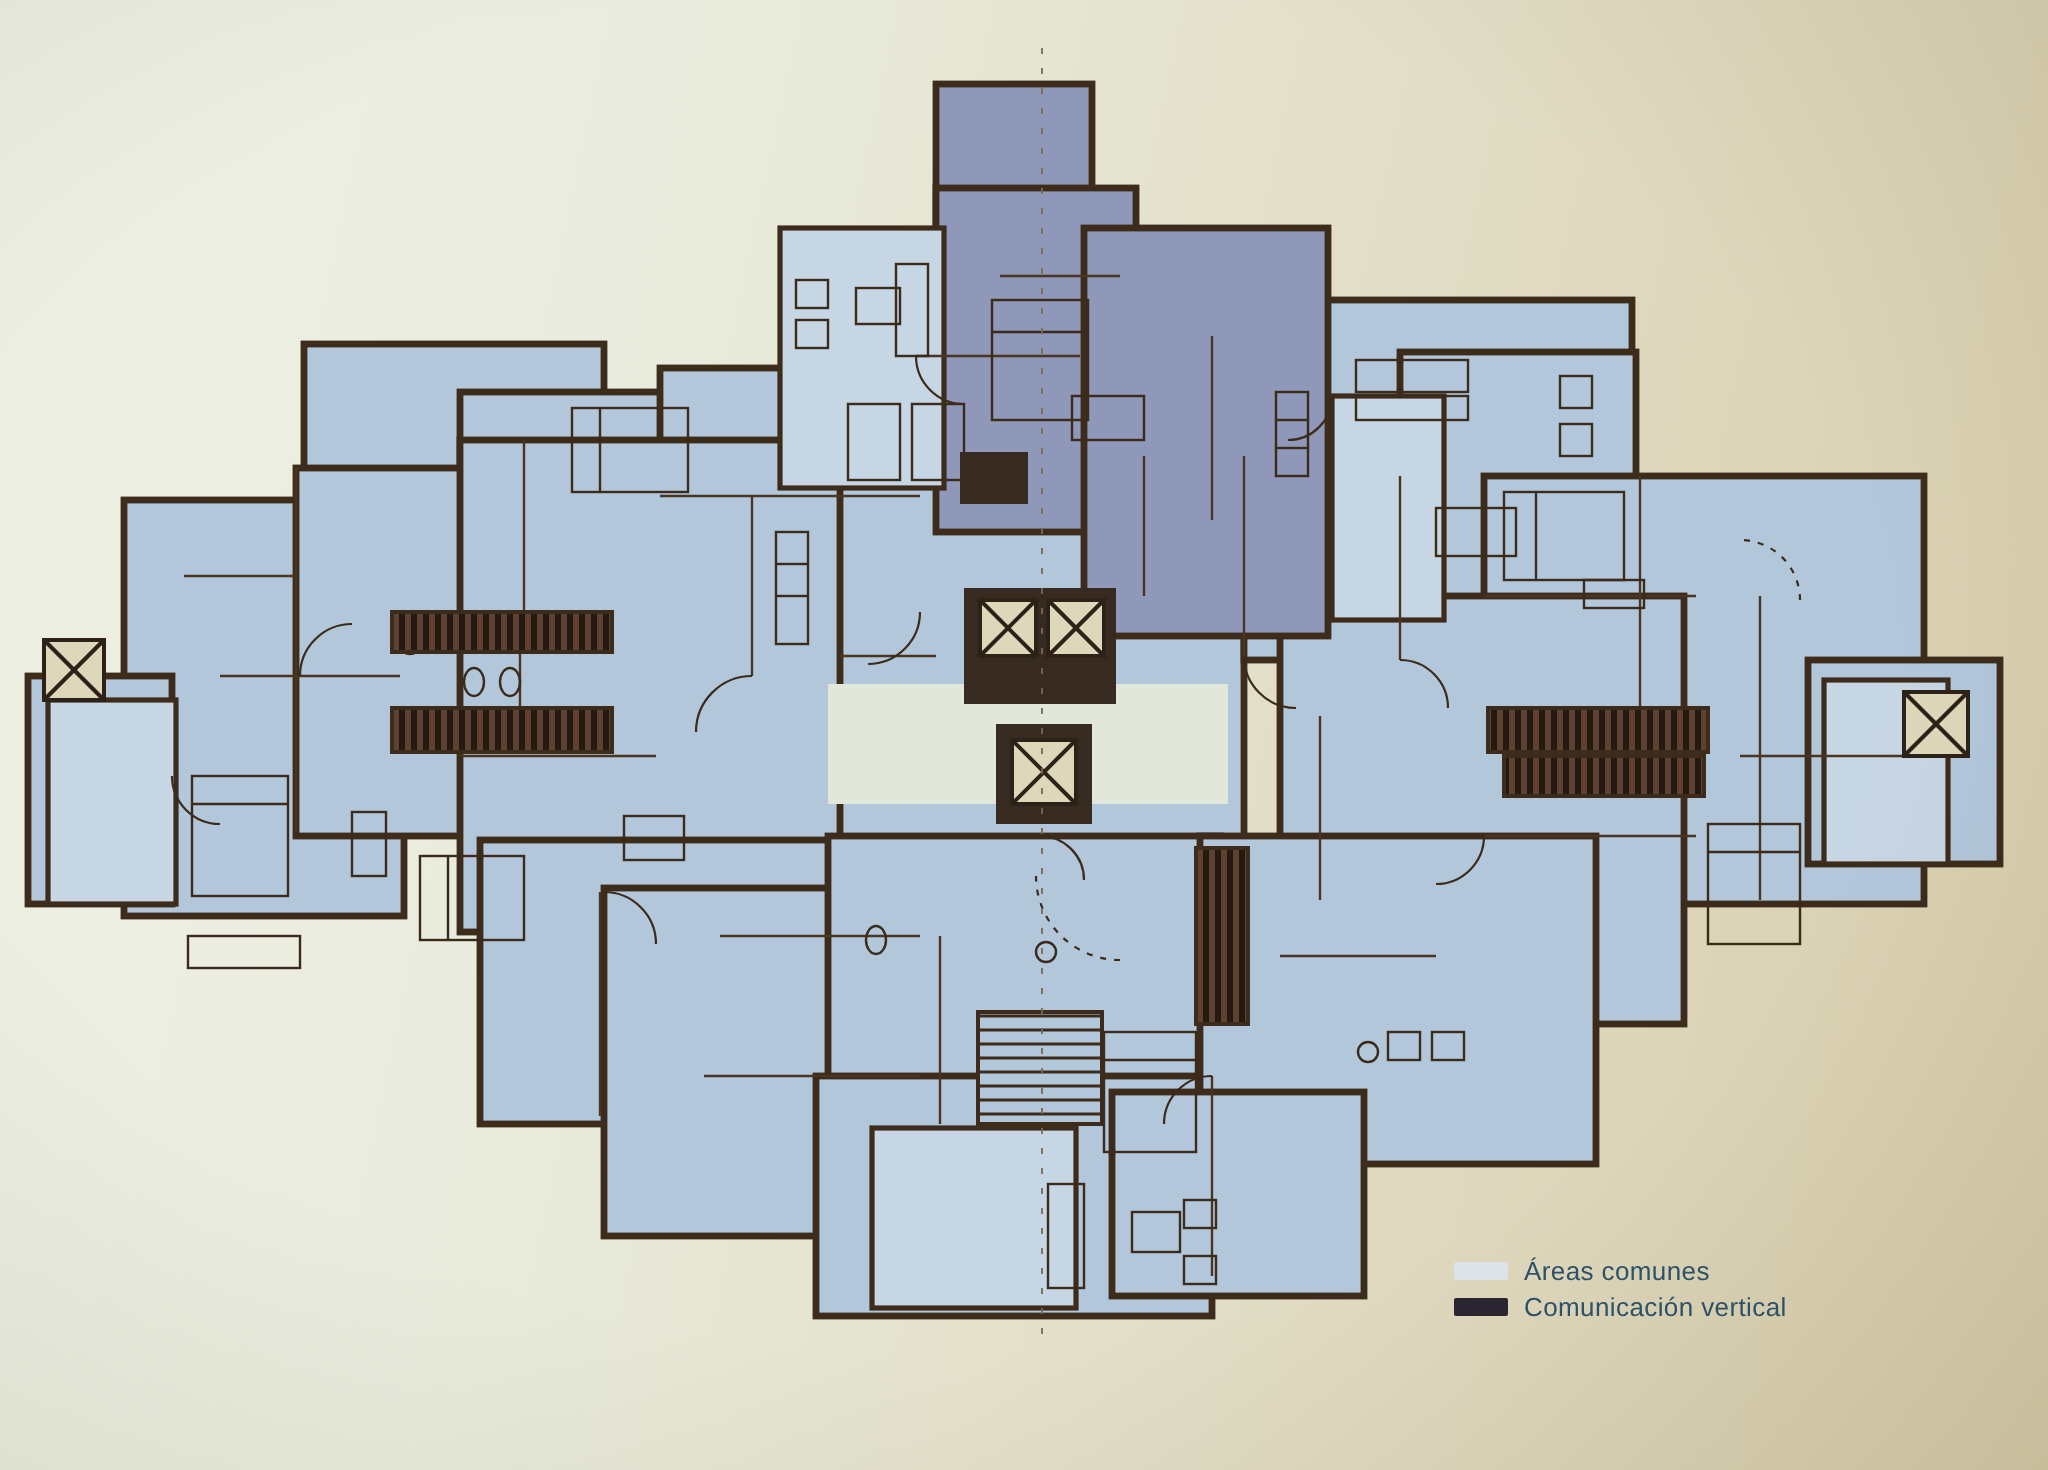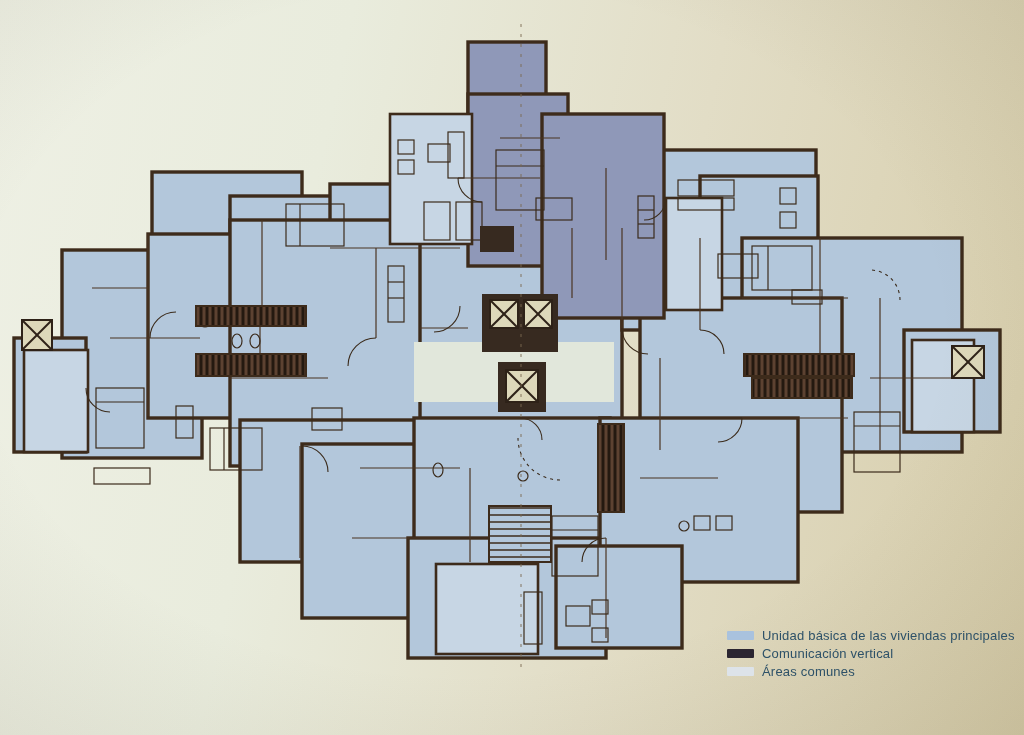--- a/index.html
+++ b/index.html
@@ -213,24 +213,20 @@
       <g fill="none" stroke="#7a6950" stroke-width="0.9">
         <line x1="521" y1="24" x2="521" y2="668" stroke-dasharray="3,7"></line>
       </g>
     </g>
 </svg>
 
 <div class="vignette"></div>
 
 <div class="legend">
   <div class="legend-row">
-    <span class="legend-swatch" style="background: rgb(169, 194, 222);"></span>
-    <span class="legend-label">Unidad básica de las viviendas principales</span>
+    <span class="legend-swatch" style="background: rgb(221, 227, 233);"></span>
+    <span class="legend-label">Áreas comunes</span>
   </div>
   <div class="legend-row">
     <span class="legend-swatch" style="background: rgb(43, 37, 49);"></span>
     <span class="legend-label">Comunicación vertical</span>
   </div>
-  <div class="legend-row">
-    <span class="legend-swatch" style="background: rgb(221, 227, 233);"></span>
-    <span class="legend-label">Áreas comunes</span>
-  </div>
 </div>
 
 </body></html>

